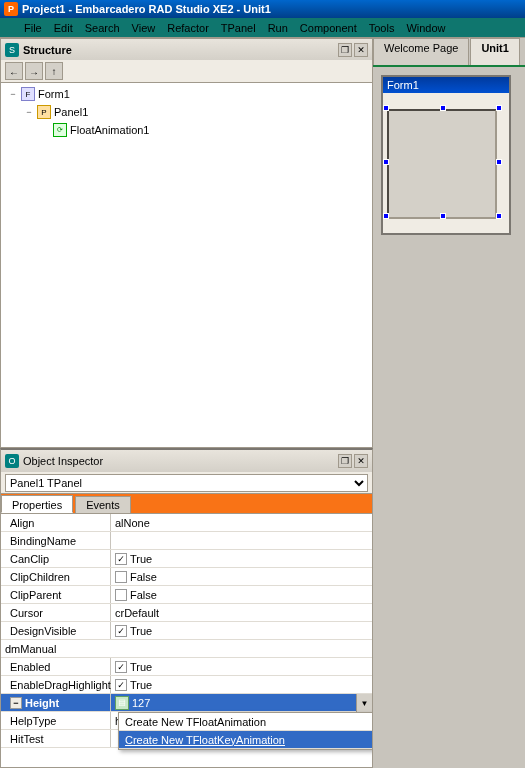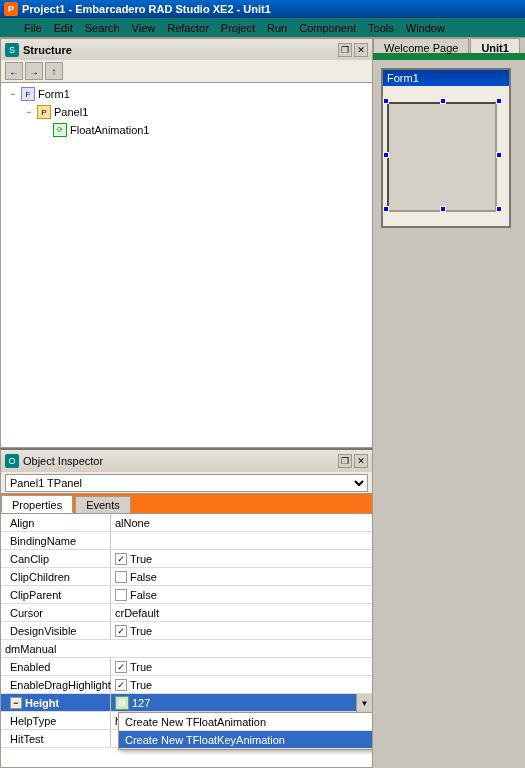--- a/index.html
+++ b/index.html
@@ -352,36 +352,37 @@
       font-size: 11px;
       cursor: pointer;
       height: 18px;
       display: flex;
       align-items: center;
       border-bottom: 1px solid #e0dcd4;
     }
     .suggestion-item:hover, .suggestion-item.selected {
       background: #316ac5;
       color: white;
+      text-decoration: underline;
     }
 
     
     .right-panel {
       flex: 1;
       background: #a0a0a0;
       display: flex;
       flex-direction: column;
     }
 
     
     .right-tabs {
       display: flex;
       background: #c8c4bc;
-      border-bottom: 7px solid #15803d;
-      height: 22px;
+      border-bottom: 2px solid #15803d;
+      height: 29px;
     }
     .right-tab {
       padding: 3px 10px;
       font-size: 11px;
       cursor: pointer;
       background: #d4d0c8;
       border: 1px solid #a0998c;
       border-bottom: none;
       margin-right: 1px;
     }
@@ -445,21 +446,21 @@
   </div>
   <span>Project1 - Embarcadero RAD Studio XE2 - Unit1</span>
 </div>
 
 <div class="menu-bar">
   <span class="menu-item">File</span>
   <span class="menu-item">Edit</span>
   <span class="menu-item">Search</span>
   <span class="menu-item">View</span>
   <span class="menu-item">Refactor</span>
-  <span class="menu-item">Project</span>
+  <span class="menu-item">TPanel</span>
   <span class="menu-item">Run</span>
   <span class="menu-item">Component</span>
   <span class="menu-item">Tools</span>
   <span class="menu-item">Window</span>
 </div>
 
 <div class="main-layout">
 
   <div class="left-panel">
 

